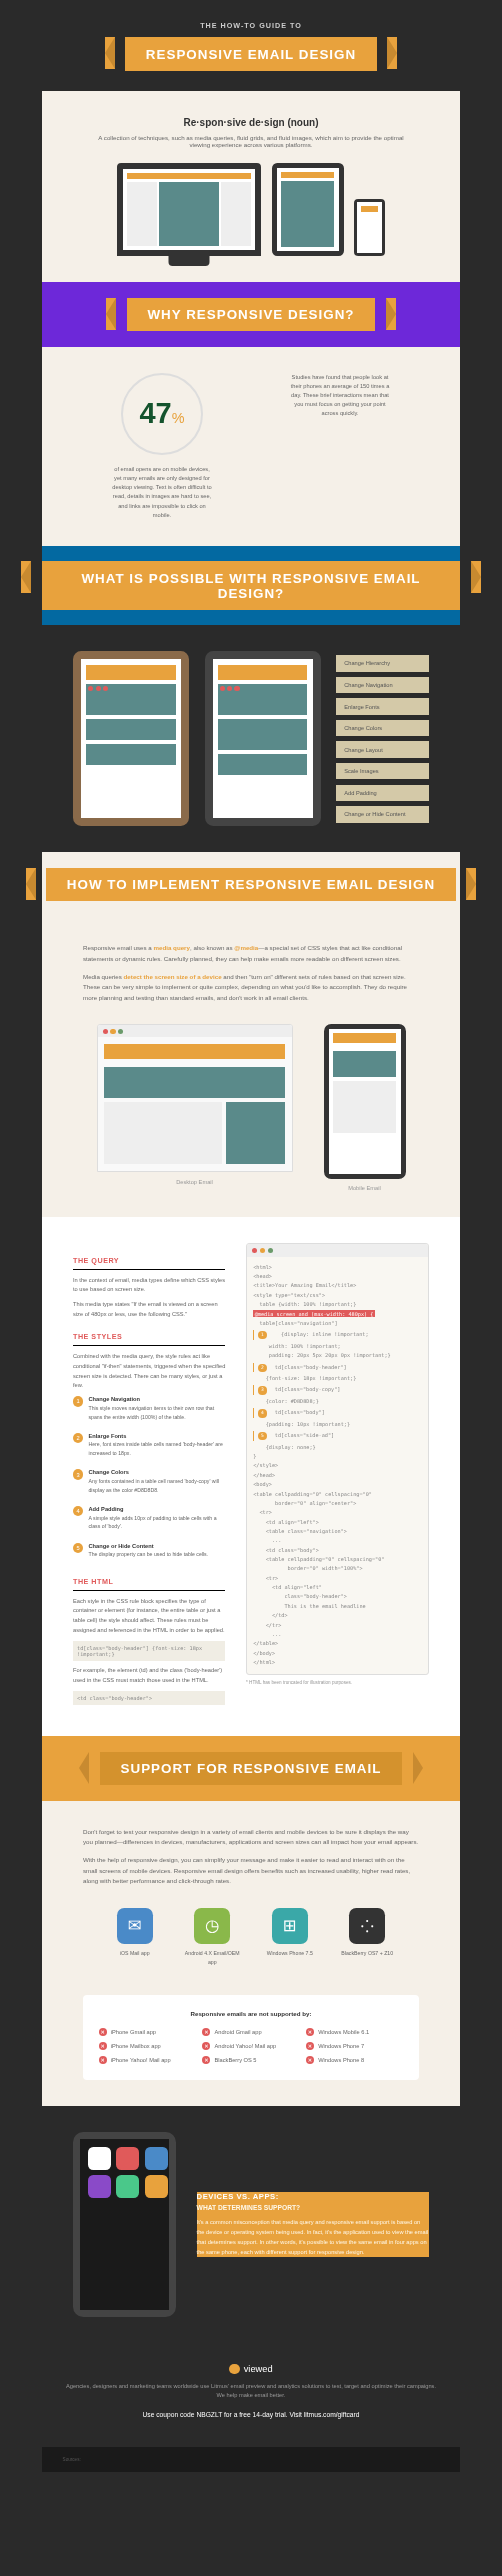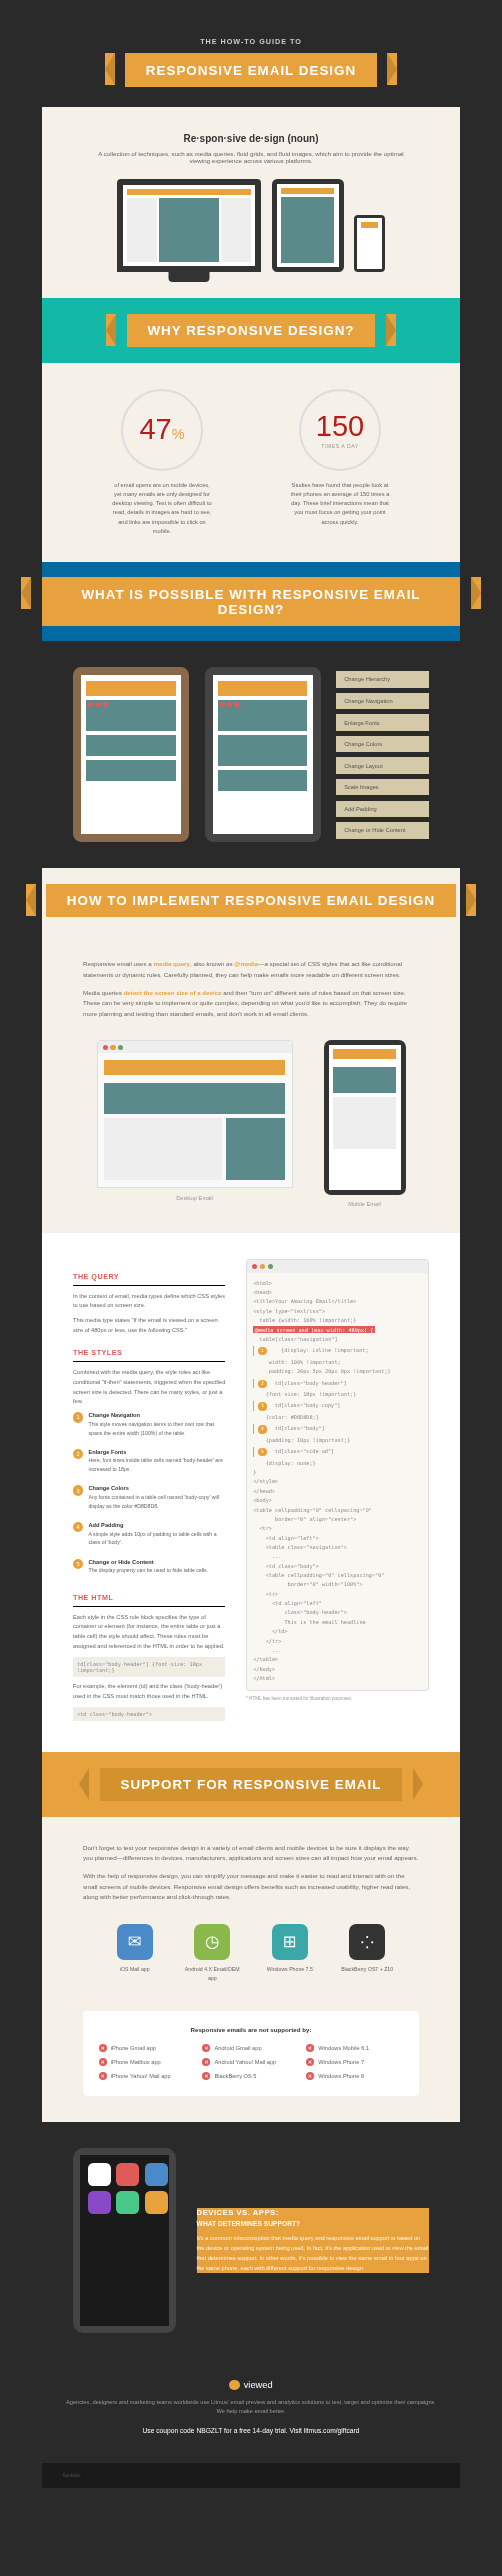--- a/index.html
+++ b/index.html
@@ -1,43 +1,43 @@
 <!DOCTYPE html>
 <html style="font-size:8.2px"><head>
 <meta charset="utf-8">
 <style>
 *{margin:0;padding:0;box-sizing:border-box}
 body{font-family:Arial,sans-serif;background:#2a2a2a;color:#333}
-.page{width:418px;margin:16px auto;background:#f5f0e8}
+.page{width:418px;margin:0 auto;background:#f5f0e8}
 .header{background:#2a2a2a;color:#fff;padding:20.6px 0 0;text-align:center}
 .header h1{font-size:7.2px;letter-spacing:1px;margin-bottom:7.7px;color:#ccc}
 .banner{background:#e8a23d;color:#fff;padding:9.3px 20.6px;font-size:13.4px;font-weight:bold;letter-spacing:1px;display:inline-block;position:relative}
 .banner::before,.banner::after{content:'';position:absolute;top:0;border:16.5px solid transparent}
 .banner::before{left:-20.6px;border-right:10.3px solid #c88a30;border-left:none;border-top-color:#e8a23d;border-bottom-color:#e8a23d}
 .banner::after{right:-20.6px;border-left:10.3px solid #c88a30;border-right:none;border-top-color:#e8a23d;border-bottom-color:#e8a23d}
 .intro{background:#f5f0e8;padding:26px 41px;text-align:center}
 .intro h2{font-size:10px;margin-bottom:5.2px}
 .intro p{font-size:6.2px;color:#666;max-width:309px;margin:0 auto 15.5px}
 .devices{display:flex;justify-content:center;gap:10.3px;align-items:flex-end}
 .monitor{width:144px;height:93px;background:#333;border:6.2px solid #333;border-radius:4.1px 4.1px 0 0;position:relative}
 .monitor::after{content:'';position:absolute;bottom:-15.5px;left:50%;transform:translateX(-50%);width:41px;height:15.5px;background:#333;border-radius:0 0 4.1px 4.1px}
 .screen{background:#fff;height:100%;padding:4.1px}
 .screen-bar{height:6.2px;background:#e8a23d;margin-bottom:2.1px}
 .screen-content{display:flex;gap:2.1px;height:calc(100% - 8.2px)}
 .screen-col{flex:1;background:#eee}
 .screen-col.main{flex:2;background:#5a8a8a}
 .tablet-sm{width:72px;height:93px;background:#333;border:5.2px solid #333;border-radius:5.2px}
 .phone-sm{width:31px;height:57px;background:#333;border:3.1px solid #333;border-radius:4.1px}
-.section-banner{text-align:center;padding:15.5px 0;background:#14b8a6}
+.section-banner{text-align:center;padding:15.5px 0;background:#6d28d9}
 .section-banner.dark{background:#0369a1}
 .section-banner.light{background:#f5f0e8}
 .stats{background:#f5f0e8;padding:26px 31px;display:flex;justify-content:space-around;text-align:center}
 .stat{width:28%}
 .circle{width:82px;height:82px;border-radius:50%;border:2.1px solid #ddd;display:flex;flex-direction:column;justify-content:center;align-items:center;margin:0 auto 10.3px}
-.circle .num{font-size:29px;font-weight:normal;color:#b91c1c}
+.circle .num{font-size:29px;font-weight:bold;color:#14532d}
 .circle .pct{font-size:14.4px;color:#e8a23d}
 .circle .sub{font-size:5.2px;color:#999;letter-spacing:0.5px}
 .stat p{font-size:5.7px;color:#666;line-height:1.6}
 .possible{background:#2a2a2a;padding:26px 31px;display:flex;gap:15.5px;align-items:center}
 .tablet-demo{width:134px;height:175px;background:#444;border:8.2px solid #444;border-radius:8.2px;position:relative}
 .tablet-demo.brown{background:#8a6a4a;border-color:#8a6a4a}
 .tablet-screen{background:#fff;height:100%;padding:5.2px}
 .ts-bar{height:15.5px;background:#e8a23d;margin-bottom:4.1px}
 .ts-block{height:31px;background:#5a8a8a;margin-bottom:4.1px;position:relative}
 .ts-block.sm{height:20.6px}
@@ -149,24 +149,20 @@
 </div>
 
 <div class="stats">
   <div class="stat">
     <div class="circle">
           <div><span class="num">47</span><span class="pct">%</span></div>
         </div>
     <p>of email opens are on mobile devices, yet many emails are only designed for desktop viewing. Text is often difficult to read, details in images are hard to see, and links are impossible to click on mobile.</p>
   </div>
   <div class="stat">
-    <div class="circle">
-          <span class="num">150</span>
-          <span class="sub">TIMES A DAY</span>
-        </div>
     <p>Studies have found that people look at their phones an average of 150 times a day. These brief interactions mean that you must focus on getting your point across quickly.</p>
   </div>
 </div>
 
 <div class="section-banner dark">
   <div class="banner">WHAT IS POSSIBLE WITH RESPONSIVE EMAIL DESIGN?</div>
 </div>
 
 <div class="possible">
   <div class="tablet-demo brown">

